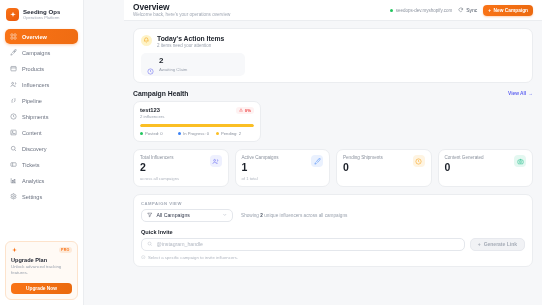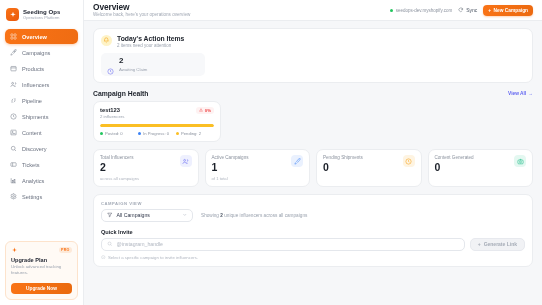--- a/index.html
+++ b/index.html
@@ -2,21 +2,21 @@
 <html><head>
 <meta charset="utf-8">
 <style>
   * { box-sizing: border-box; margin: 0; padding: 0; }
   html, body {
     width: 542px; height: 305px;
     font-family: "Liberation Sans", sans-serif;
     background: #f6f7f9;
     overflow: hidden;
   }
-  .app { display: flex; width: 542px; height: 305px; }
+  .app { display: flex; width: 542px; height: 305px; gap: 40px; }
 
   
   .sidebar {
     width: 84px; height: 305px;
     background: #ffffff;
     border-right: 1px solid #ebedf0;
     display: flex; flex-direction: column;
     padding: 5px 0 0 0;
     position: relative;
   }

